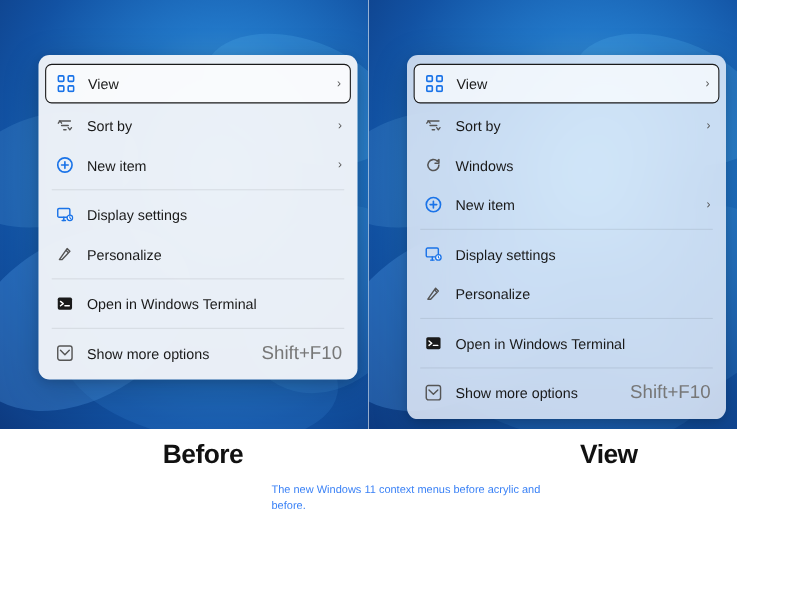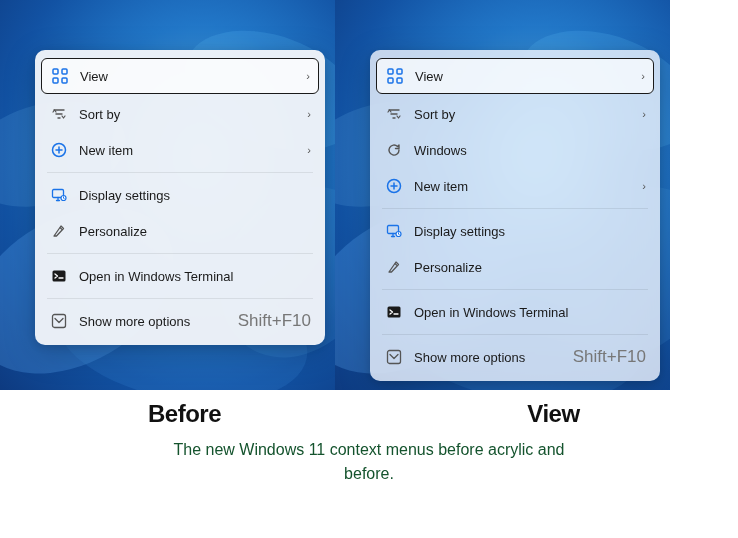--- a/index.html
+++ b/index.html
@@ -132,23 +132,22 @@
     .label-before, .label-after {
       width: 369px;
       text-align: center;
       font-size: 24px;
       font-weight: 800;
       color: #111;
       letter-spacing: -0.5px;
     }
 
     .caption {
-      font-size: 16px;
-      color: #14532d;
-      text-align: center;
+      font-size: 10px;
+      color: #3b82f6;
       line-height: 1.5;
       margin-top: 4px;
     }
   </style>
 </head>
 <body>
 
 <div class="screenshots-row">
 
   <div class="screenshot-panel">

